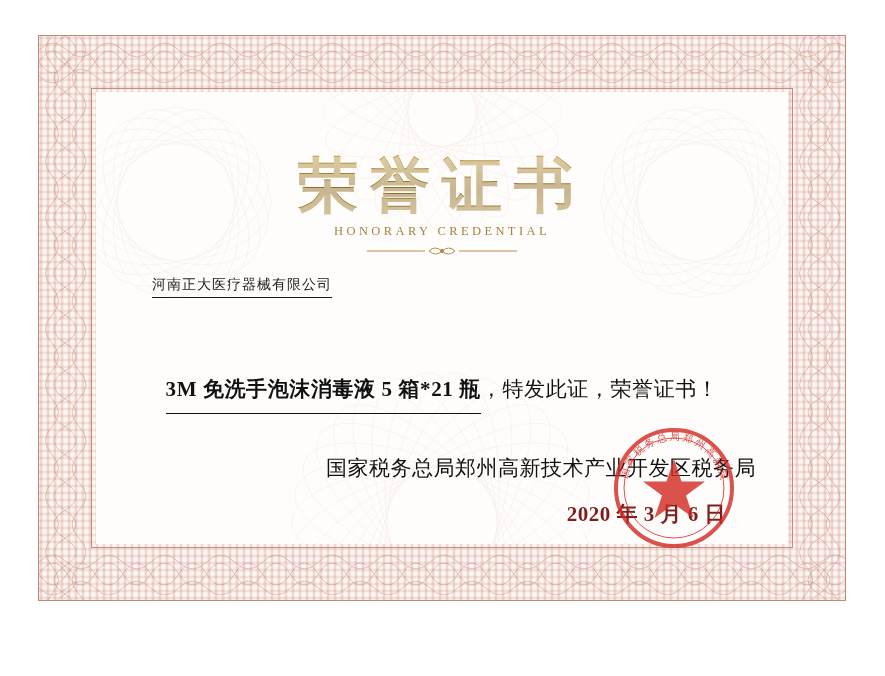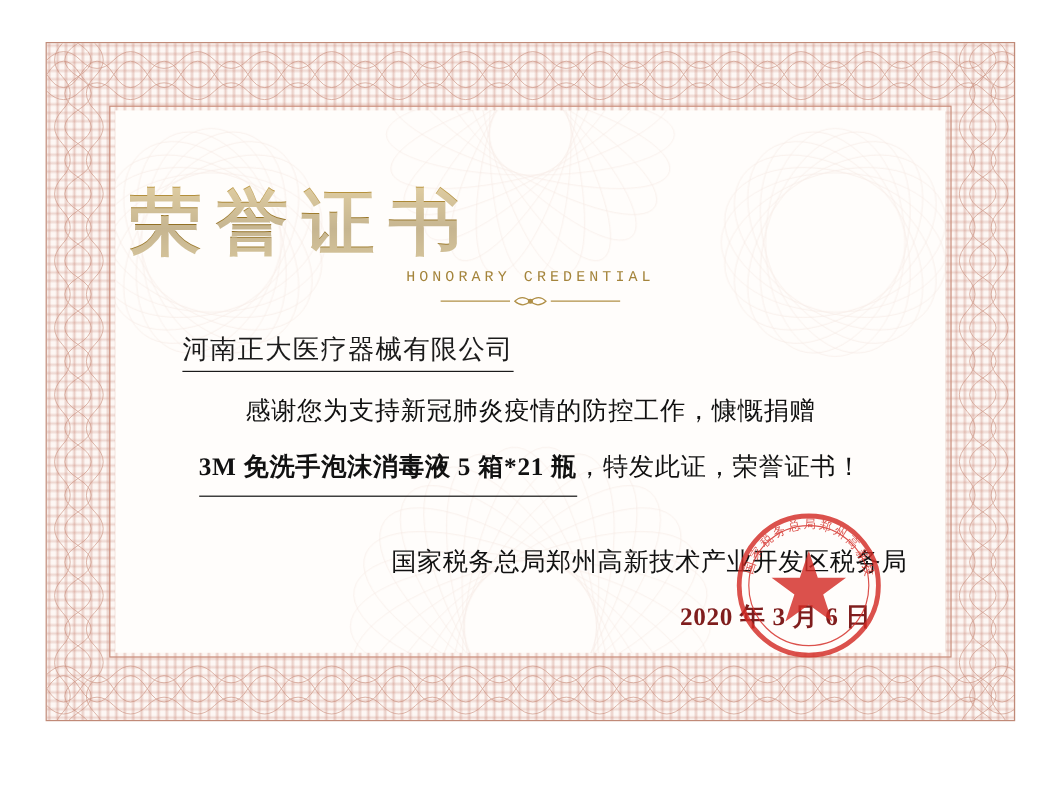--- a/index.html
+++ b/index.html
@@ -104,63 +104,63 @@
     position: absolute;
     left: 96px;
     top: 92px;
     width: 692px;
     height: 452px;
   }
 
   .cert-title {
     position: absolute;
     top: 54px;
-    left: 12px;
-    width: 692px;
-    text-align: left;
+    left: 0;
+    width: 692px;
+    text-align: center;
     font-family: "Liberation Serif", serif;
     font-size: 60px;
     font-weight: 700;
     letter-spacing: 12px;
     color: #9a7b2e;
     background: linear-gradient(180deg, #c9a44a 0%, #8d6b21 55%, #b4913c 100%);
     -webkit-background-clip: text;
     background-clip: text;
     -webkit-text-fill-color: transparent;
     text-shadow: 0 1px 0 rgba(255,255,255,0.5);
     white-space: nowrap;
   }
 
   .cert-subtitle {
     position: absolute;
     top: 132px;
     left: 0;
     width: 692px;
     text-align: center;
-    font-family: Liberation Mono, monospace;
+    font-family: Liberation Serif, serif;
     font-size: 12.5px;
     letter-spacing: 3.4px;
     color: #a4843b;
     white-space: nowrap;
   }
 
   .title-ornament {
     position: absolute;
     top: 152px;
     left: 50%;
     transform: translateX(-50%);
     width: 150px;
     height: 14px;
   }
 
   .cert-recipient {
     position: absolute;
     top: 184px;
     left: 56px;
-    font-size: 22px;
+    font-size: 14px;
     color: #1b1b1b;
     letter-spacing: 1px;
     border-bottom: 1.4px solid #1b1b1b;
     padding-bottom: 3px;
     white-space: nowrap;
   }
 
   .cert-line-1 {
     position: absolute;
     top: 236px;
@@ -341,21 +341,20 @@
         <line x1="0" y1="7" x2="58" y2="7"></line>
         <line x1="92" y1="7" x2="150" y2="7"></line>
         <path d="M62,7 q6,-6 13,0 q-6,6 -13,0 z"></path>
         <path d="M88,7 q-6,-6 -13,0 q6,6 13,0 z"></path>
         <circle cx="75" cy="7" r="1.6" fill="#b08f46"></circle>
       </g>
     </svg>
 
     <div class="cert-recipient">河南正大医疗器械有限公司</div>
 
-    <div class="cert-line-1">感谢您为支持新冠肺炎疫情的防控工作，慷慨捐赠</div>
 
     <div class="cert-line-2">
       <span class="donation">3M 免洗手泡沫消毒液 5 箱*21 瓶</span><span>，特发此证，荣誉证书！</span>
     </div>
 
     <div class="cert-issuer">国家税务总局郑州高新技术产业开发区税务局</div>
 
     <div class="cert-date">2020 年 3 月 6 日</div>
 
     <svg class="cert-seal" viewBox="0 0 126 126">

